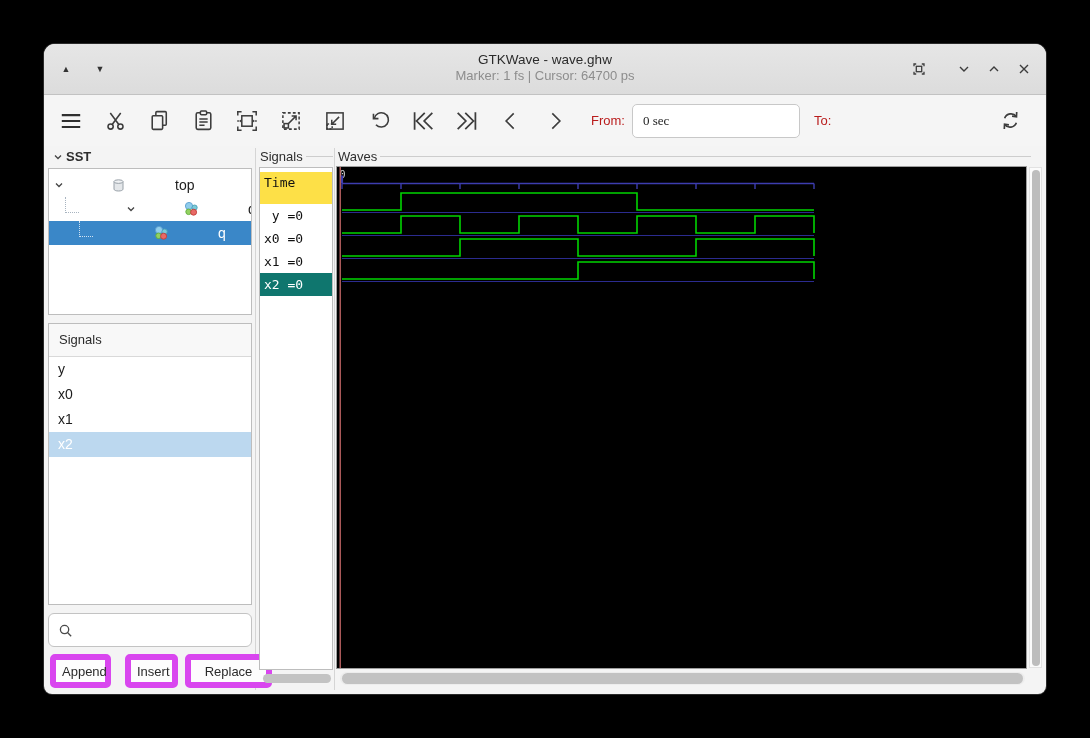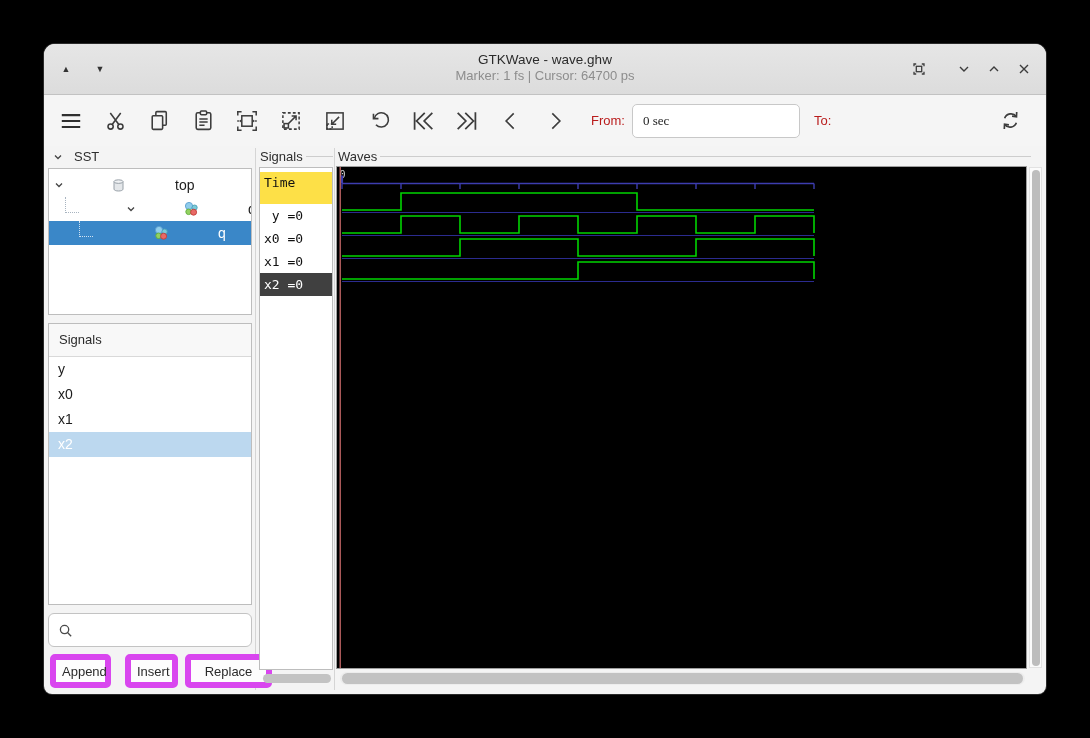--- a/index.html
+++ b/index.html
@@ -28,21 +28,21 @@
   .tool-input{height:34px;border:1px solid #c8c8c8;border-radius:5px;background:#fff;color:#1d1d1d;
               font-size:13px;padding:0 10px;box-sizing:border-box;font-family:"Liberation Sans",sans-serif;outline:none;}
   .reload{margin-left:auto;margin-right:22px;}
 
   
   .splitter{position:absolute;top:104px;bottom:4px;width:1px;background:#d5d5d5;cursor:col-resize;}
   .frame-label{position:absolute;font-size:13px;color:#2e2e2e;}
   .frame-line{position:absolute;height:1px;background:#cdcdcd;}
 
   
-  .sst-label{position:absolute;left:8px;top:105px;font-size:13px;color:#2e2e2e;display:flex;align-items:center;gap:10px;}
+  .sst-label{position:absolute;left:8px;top:105px;font-size:13px;color:#2e2e2e;display:flex;align-items:center;gap:2px;font-weight:bold;}
   .box{position:absolute;background:#fff;border:1px solid #bdbdbd;box-sizing:border-box;overflow:hidden;}
   .tree-box{left:4px;top:124px;width:204px;height:147px;padding-top:4px;}
   .tree-row{height:24px;display:flex;align-items:center;font-size:14px;color:#1b1b1b;white-space:nowrap;gap:44px;}
   .tree-row.sel{background:#3a87c8;color:#fff;}
   .tconn{width:13px;height:15px;border-left:1px dotted #a8b4c0;border-bottom:1px dotted #a8b4c0;
          margin:-8px 2px 0 2px;flex:0 0 auto;}
   .tree-row.sel .tconn{border-color:#cfe2f2;}
   .ticon{margin:0 5px 0 2px;flex:0 0 auto;display:flex;}
   .chev{flex:0 0 auto;display:flex;margin-left:4px;}
 
@@ -55,21 +55,21 @@
   .search{position:absolute;left:4px;top:569px;width:204px;height:34px;background:#fff;
           border:1px solid #c3c3c3;border-radius:6px;box-sizing:border-box;display:flex;align-items:center;padding-left:8px;}
   .btn{position:absolute;top:610px;height:34px;background:#fdfdfd;border:6px solid #d946ef;border-radius:5px;
        font-size:13px;color:#2b2b2b;font-family:"Liberation Sans",sans-serif;box-sizing:border-box;}
 
   
   .names-box{left:215px;top:123px;width:74px;height:503px;padding-top:4px;}
   .mono{font-family:"DejaVu Sans Mono",monospace;}
   .time-head{height:32px;line-height:21px;background:#fde047;color:#111;font-size:13px;padding-left:4px;white-space:pre;}
   .name-row{height:23px;line-height:23px;font-size:13px;color:#111;padding-left:4px;white-space:pre;}
-  .name-row.sel{background:#404040;color:#fff;}
+  .name-row.sel{background:#0f766e;color:#fff;}
   .mid-hscroll{position:absolute;left:218px;top:630px;width:70px;height:9px;}
   .mid-hscroll .thumb{position:absolute;left:1px;right:1px;top:0;height:9px;border-radius:5px;background:#c3c3c3;}
 
   
   .wave-canvas{position:absolute;left:293px;top:123px;width:689px;height:501px;background:#000;
                outline:1px solid #9e9e9e;}
   .vscroll{position:absolute;left:985px;top:123px;width:13px;height:501px;background:#fbfbfb;border:1px solid #e2e2e2;box-sizing:border-box;}
   .vscroll .thumb{position:absolute;left:1.5px;top:2px;width:8px;height:496px;border-radius:5px;background:#bdbdbd;}
   .wave-hscroll{position:absolute;left:296px;top:628px;width:685px;height:13px;background:#ededed;border-radius:7px;}
   .wave-hscroll .thumb{position:absolute;left:2px;right:2px;top:1px;height:11px;border-radius:6px;background:#c2c2c2;}

